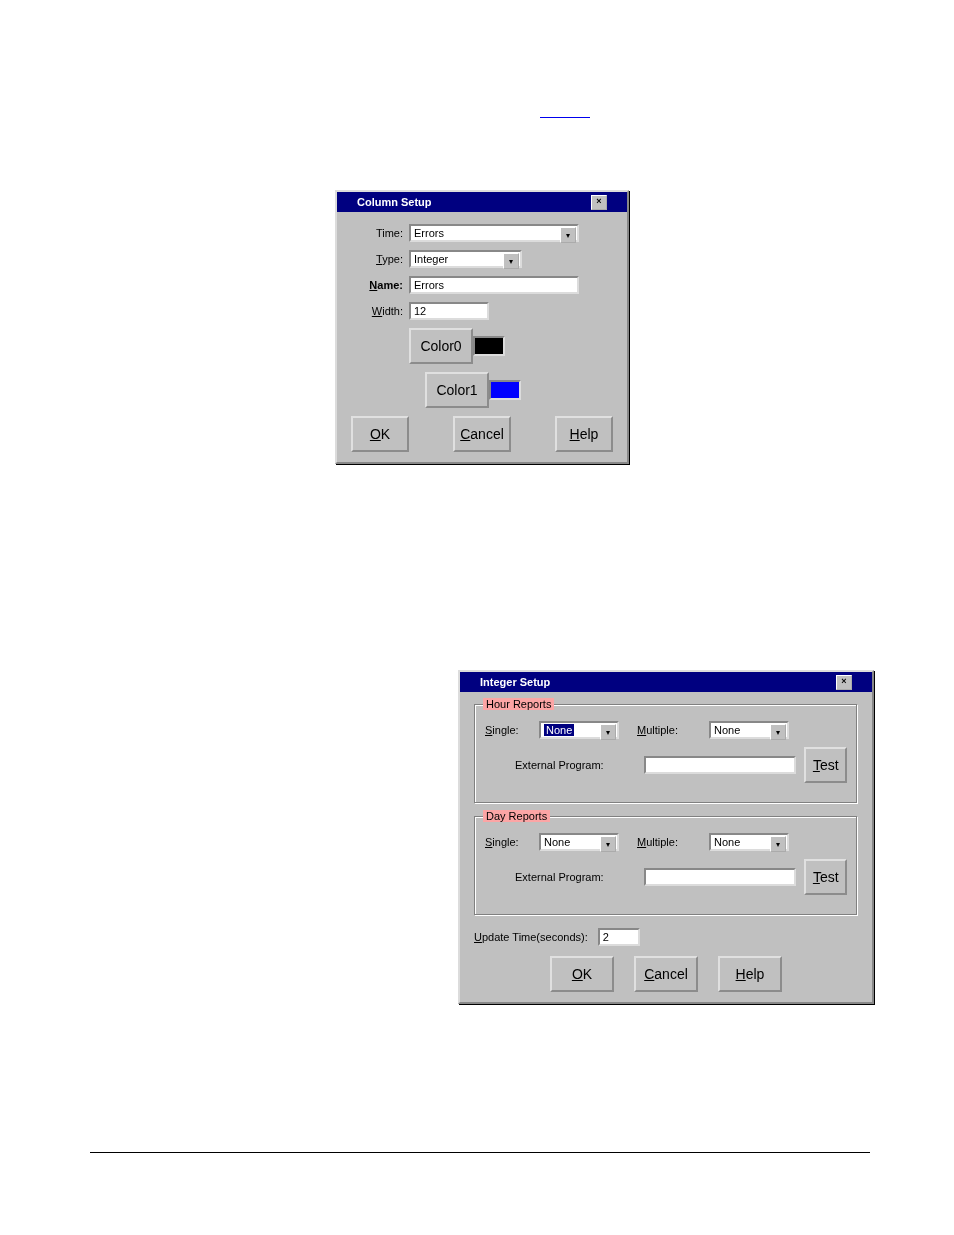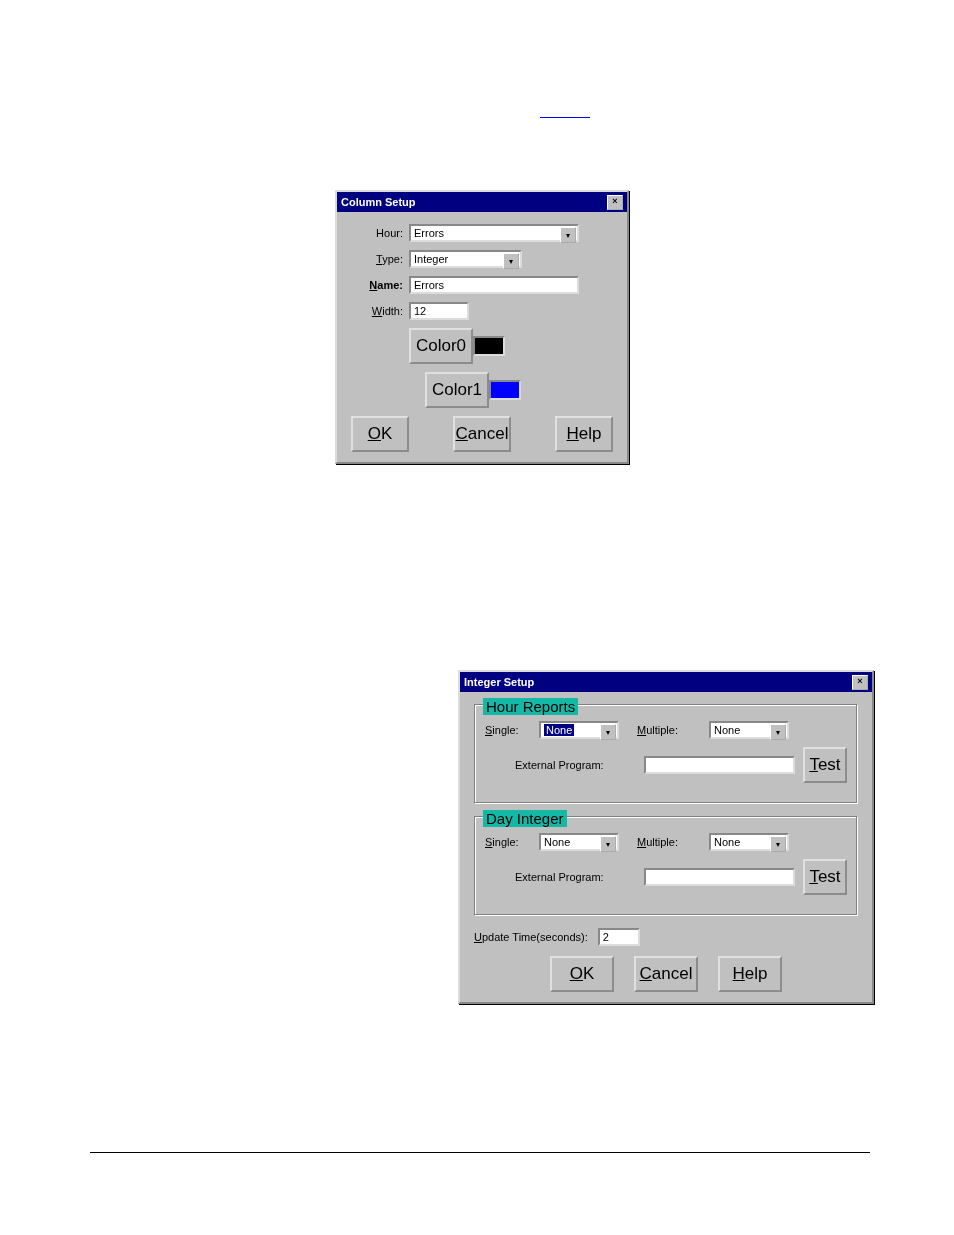--- a/index.html
+++ b/index.html
@@ -21,21 +21,21 @@
     position: absolute;
     background: #c0c0c0;
     border: 2px outset #dcdcdc;
     box-shadow: 1px 1px 0 #000;
   }
   .titlebar {
     background: #000080;
     color: #ffffff;
     font-weight: bold;
     font-size: 11px;
-    padding: 2px 4px;
+    padding: 2px 20px;
     display: flex;
     align-items: center;
     justify-content: space-between;
     height: 16px;
   }
   .titlebar-text {
     white-space: nowrap;
   }
   .close-btn {
     width: 14px;
@@ -86,21 +86,21 @@
     border: 1px outset #fff;
     display: flex;
     align-items: center;
     justify-content: center;
     font-size: 8px;
     color: #000;
   }
   .btn {
     background: #c0c0c0;
     border: 2px outset #e0e0e0;
-    font-size: 17px;
+    font-size: 14px;
     height: 22px;
     display: inline-flex;
     align-items: center;
     justify-content: center;
     padding: 16px 6px;
     box-sizing: border-box;
   }
   .swatch {
     width: 32px;
     height: 20px;
@@ -113,23 +113,23 @@
     border-bottom-color: #fff;
     box-shadow: inset -1px -1px 0 #808080, inset 1px 1px 0 #fff;
     position: relative;
     padding: 16px 10px 12px 10px;
     margin-bottom: 12px;
   }
   .group-title {
     position: absolute;
     top: -7px;
     left: 8px;
-    background: #14b8a6;
+    background: #fca5a5;
     padding: 0 3px;
-    font-size: 15px;
+    font-size: 11px;
   }
   .highlight-sel {
     background: #000080;
     color: #ffffff;
   }
   .btn-row {
     display: flex;
     justify-content: space-between;
     gap: 0;
   }
@@ -143,42 +143,42 @@
 
 <span class="link" style="left:540px; top:115px; width:50px; height:2px; border-bottom:1px solid #0000ee;"> </span>
 
 <div class="dialog" style="left:335px; top:190px; width:290px;">
   <div class="titlebar">
     <span class="titlebar-text">Column Setup</span>
     <div class="close-btn">×</div>
   </div>
   <div class="dlg-body">
     <div class="row">
-      <div class="lbl" style="width:52px;"><span>Hour:</span></div>
+      <div class="lbl" style="width:52px;"><span>Time:</span></div>
       <div class="combo" style="width:170px;">
         <span>Errors</span>
         <div class="combo-arrow">▾</div>
       </div>
     </div>
     <div class="row">
       <div class="lbl" style="width:52px;"><span style="text-decoration:underline;">T</span>ype:</div>
       <div class="combo" style="width:113px;">
         <span>Integer</span>
         <div class="combo-arrow">▾</div>
       </div>
     </div>
     <div class="row">
       <div class="lbl" style="width:52px;font-weight:bold;"><span style="text-decoration:underline;">N</span>ame:</div>
       <div class="text-input" style="width:170px;">
         <span>Errors</span>
       </div>
     </div>
     <div class="row">
       <div class="lbl" style="width:52px;"><span style="text-decoration:underline;">W</span>idth:</div>
-      <div class="text-input" style="width:60px;">
+      <div class="text-input" style="width:80px;">
         <span>12</span>
       </div>
     </div>
     <div class="row" style="margin-left:58px; margin-top:6px;">
       <div class="btn" style="width:64px;">
           <span>Color0</span>
         </div>
       <div class="swatch" style="background:#000000; margin-left:0;"></div>
     </div>
     <div class="row" style="margin-left:74px;">
@@ -227,21 +227,21 @@
         <div class="text-input" style="width:160px;">
           <span></span>
         </div>
         <div class="btn" style="width:44px; margin-left:8px;">
             <span><span style="text-decoration:underline;">T</span>est</span>
           </div>
       </div>
     </div>
 
     <div class="groupbox">
-      <div class="group-title">Day Integer</div>
+      <div class="group-title">Day Reports</div>
       <div class="row">
         <div class="lbl" style="width:48px; text-align:left;"><span style="text-decoration:underline;">S</span>ingle:</div>
         <div class="combo" style="width:80px;">
           <span>None</span>
           <div class="combo-arrow">▾</div>
         </div>
         <div class="lbl" style="width:66px; padding-left:18px; text-align:left;"><span style="text-decoration:underline;">M</span>ultiple:</div>
         <div class="combo" style="width:80px;">
           <span>None</span>
           <div class="combo-arrow">▾</div>

